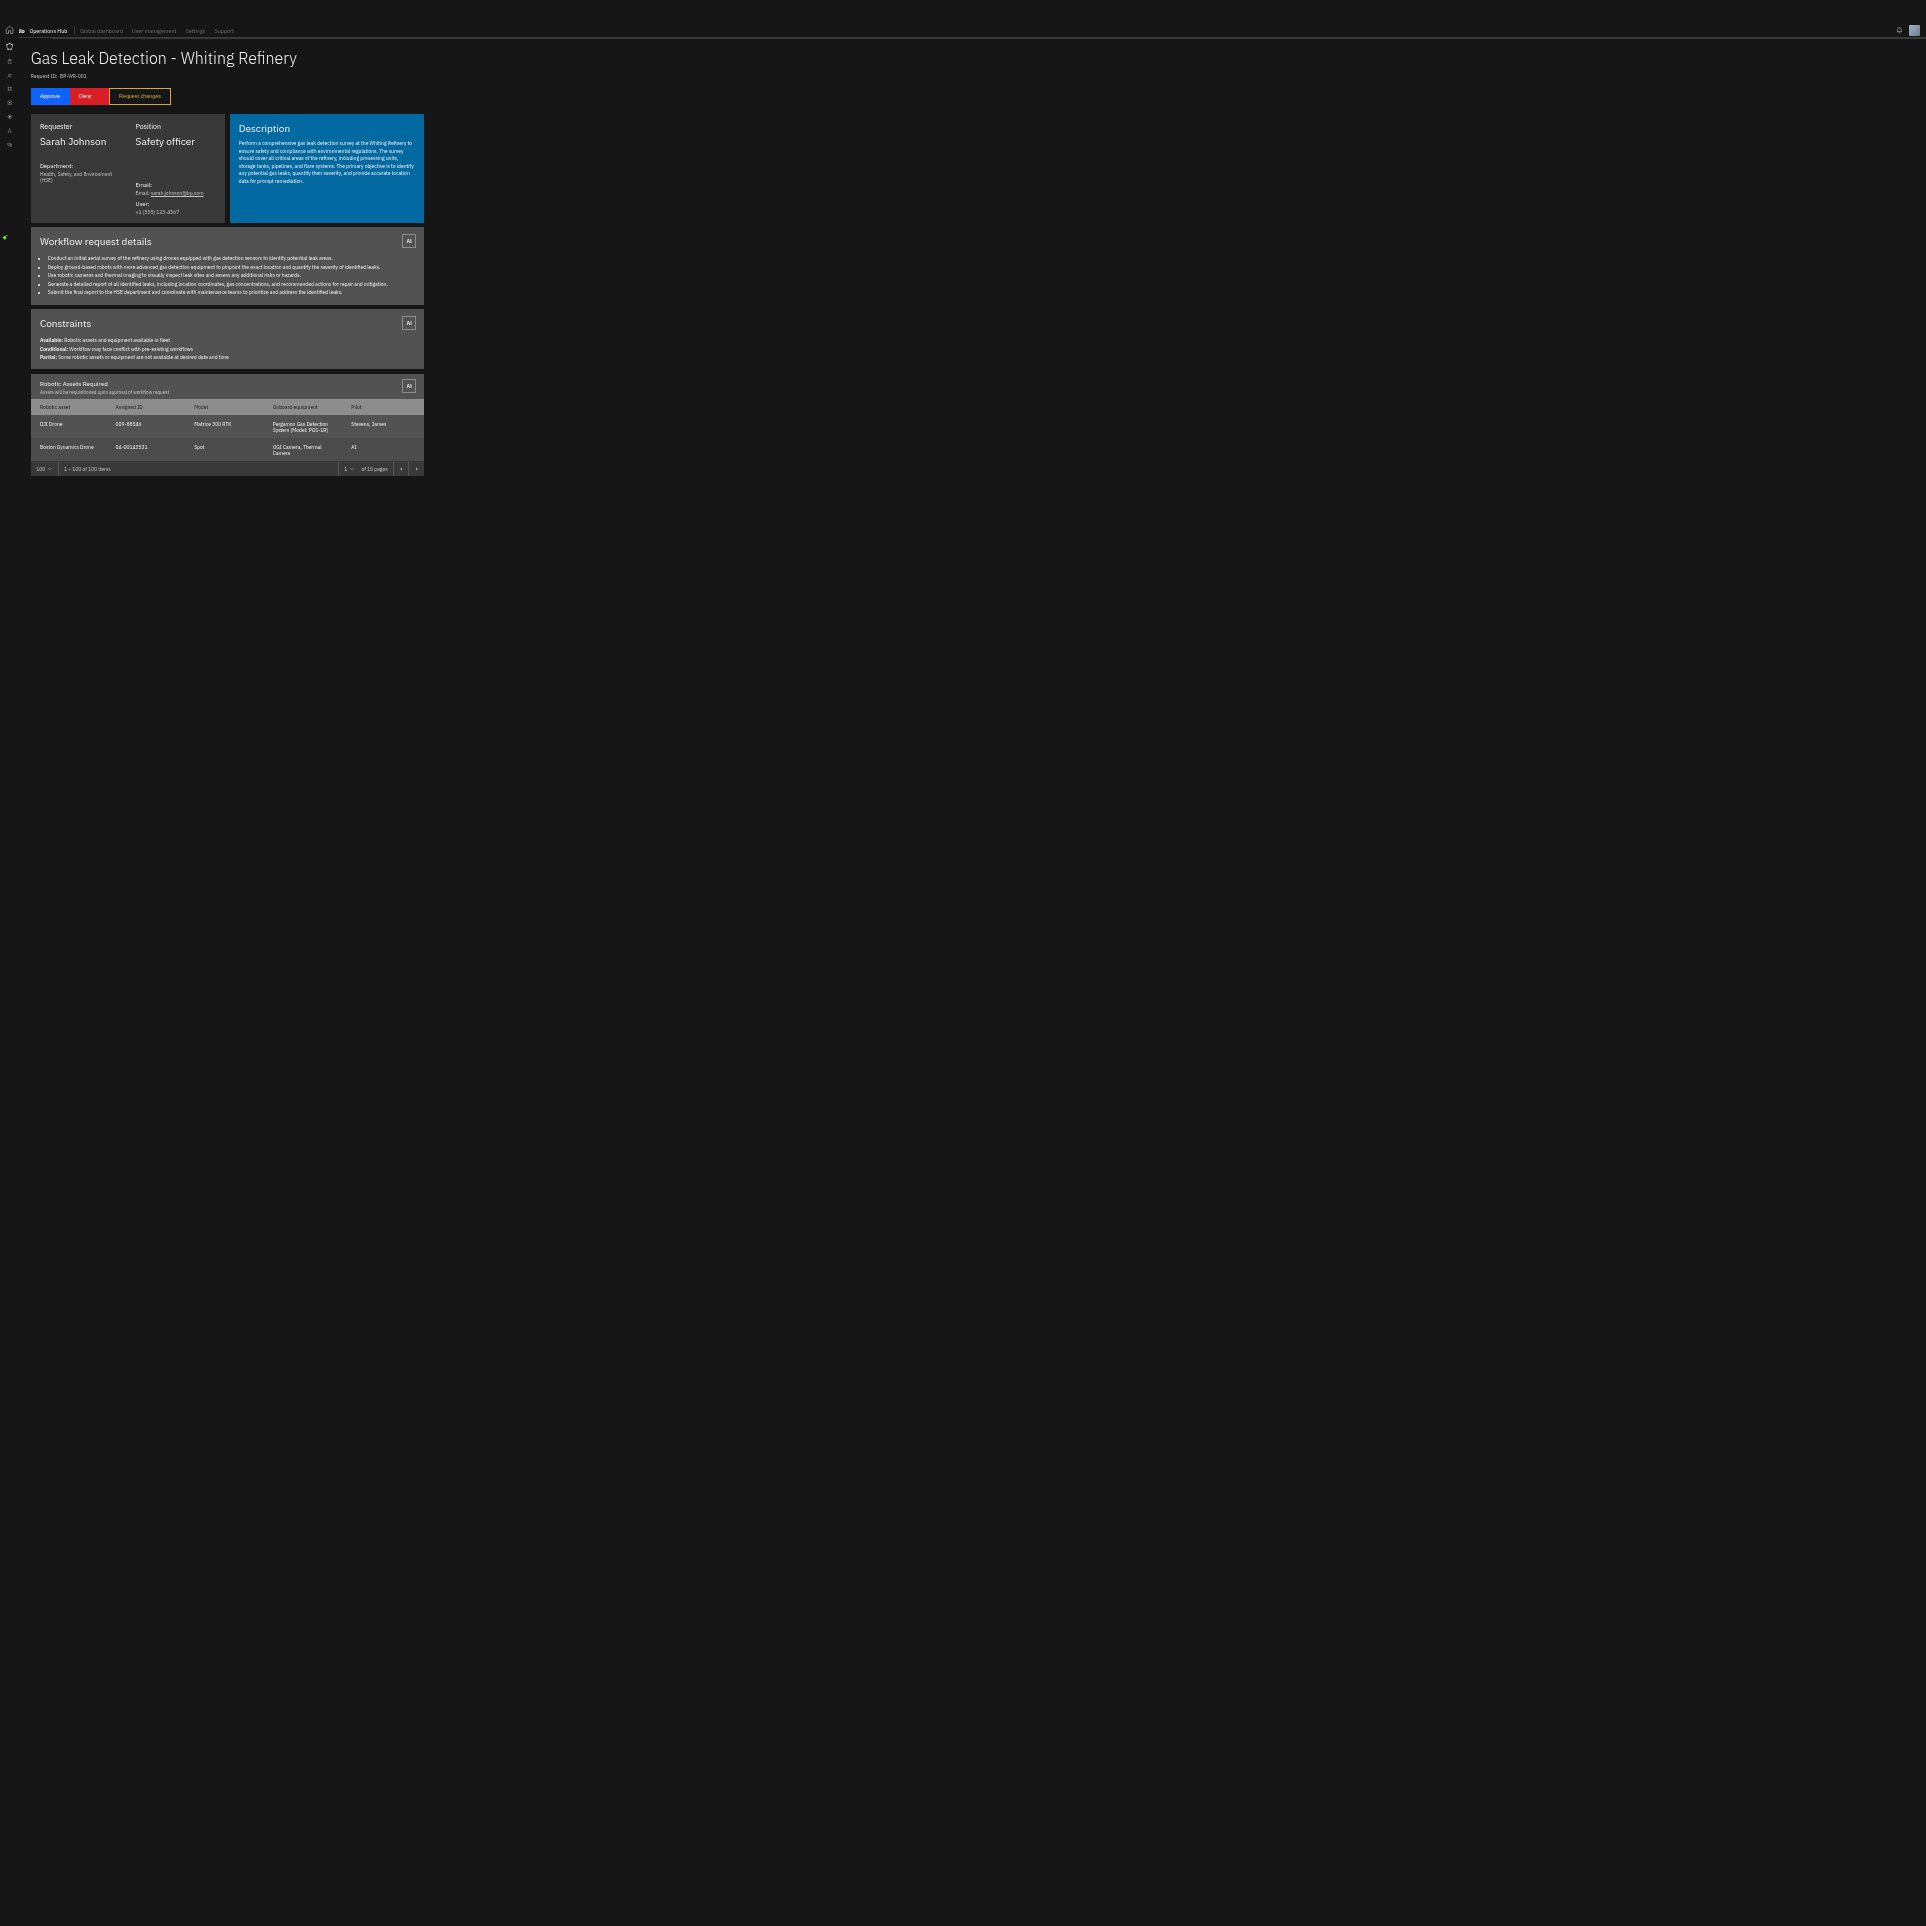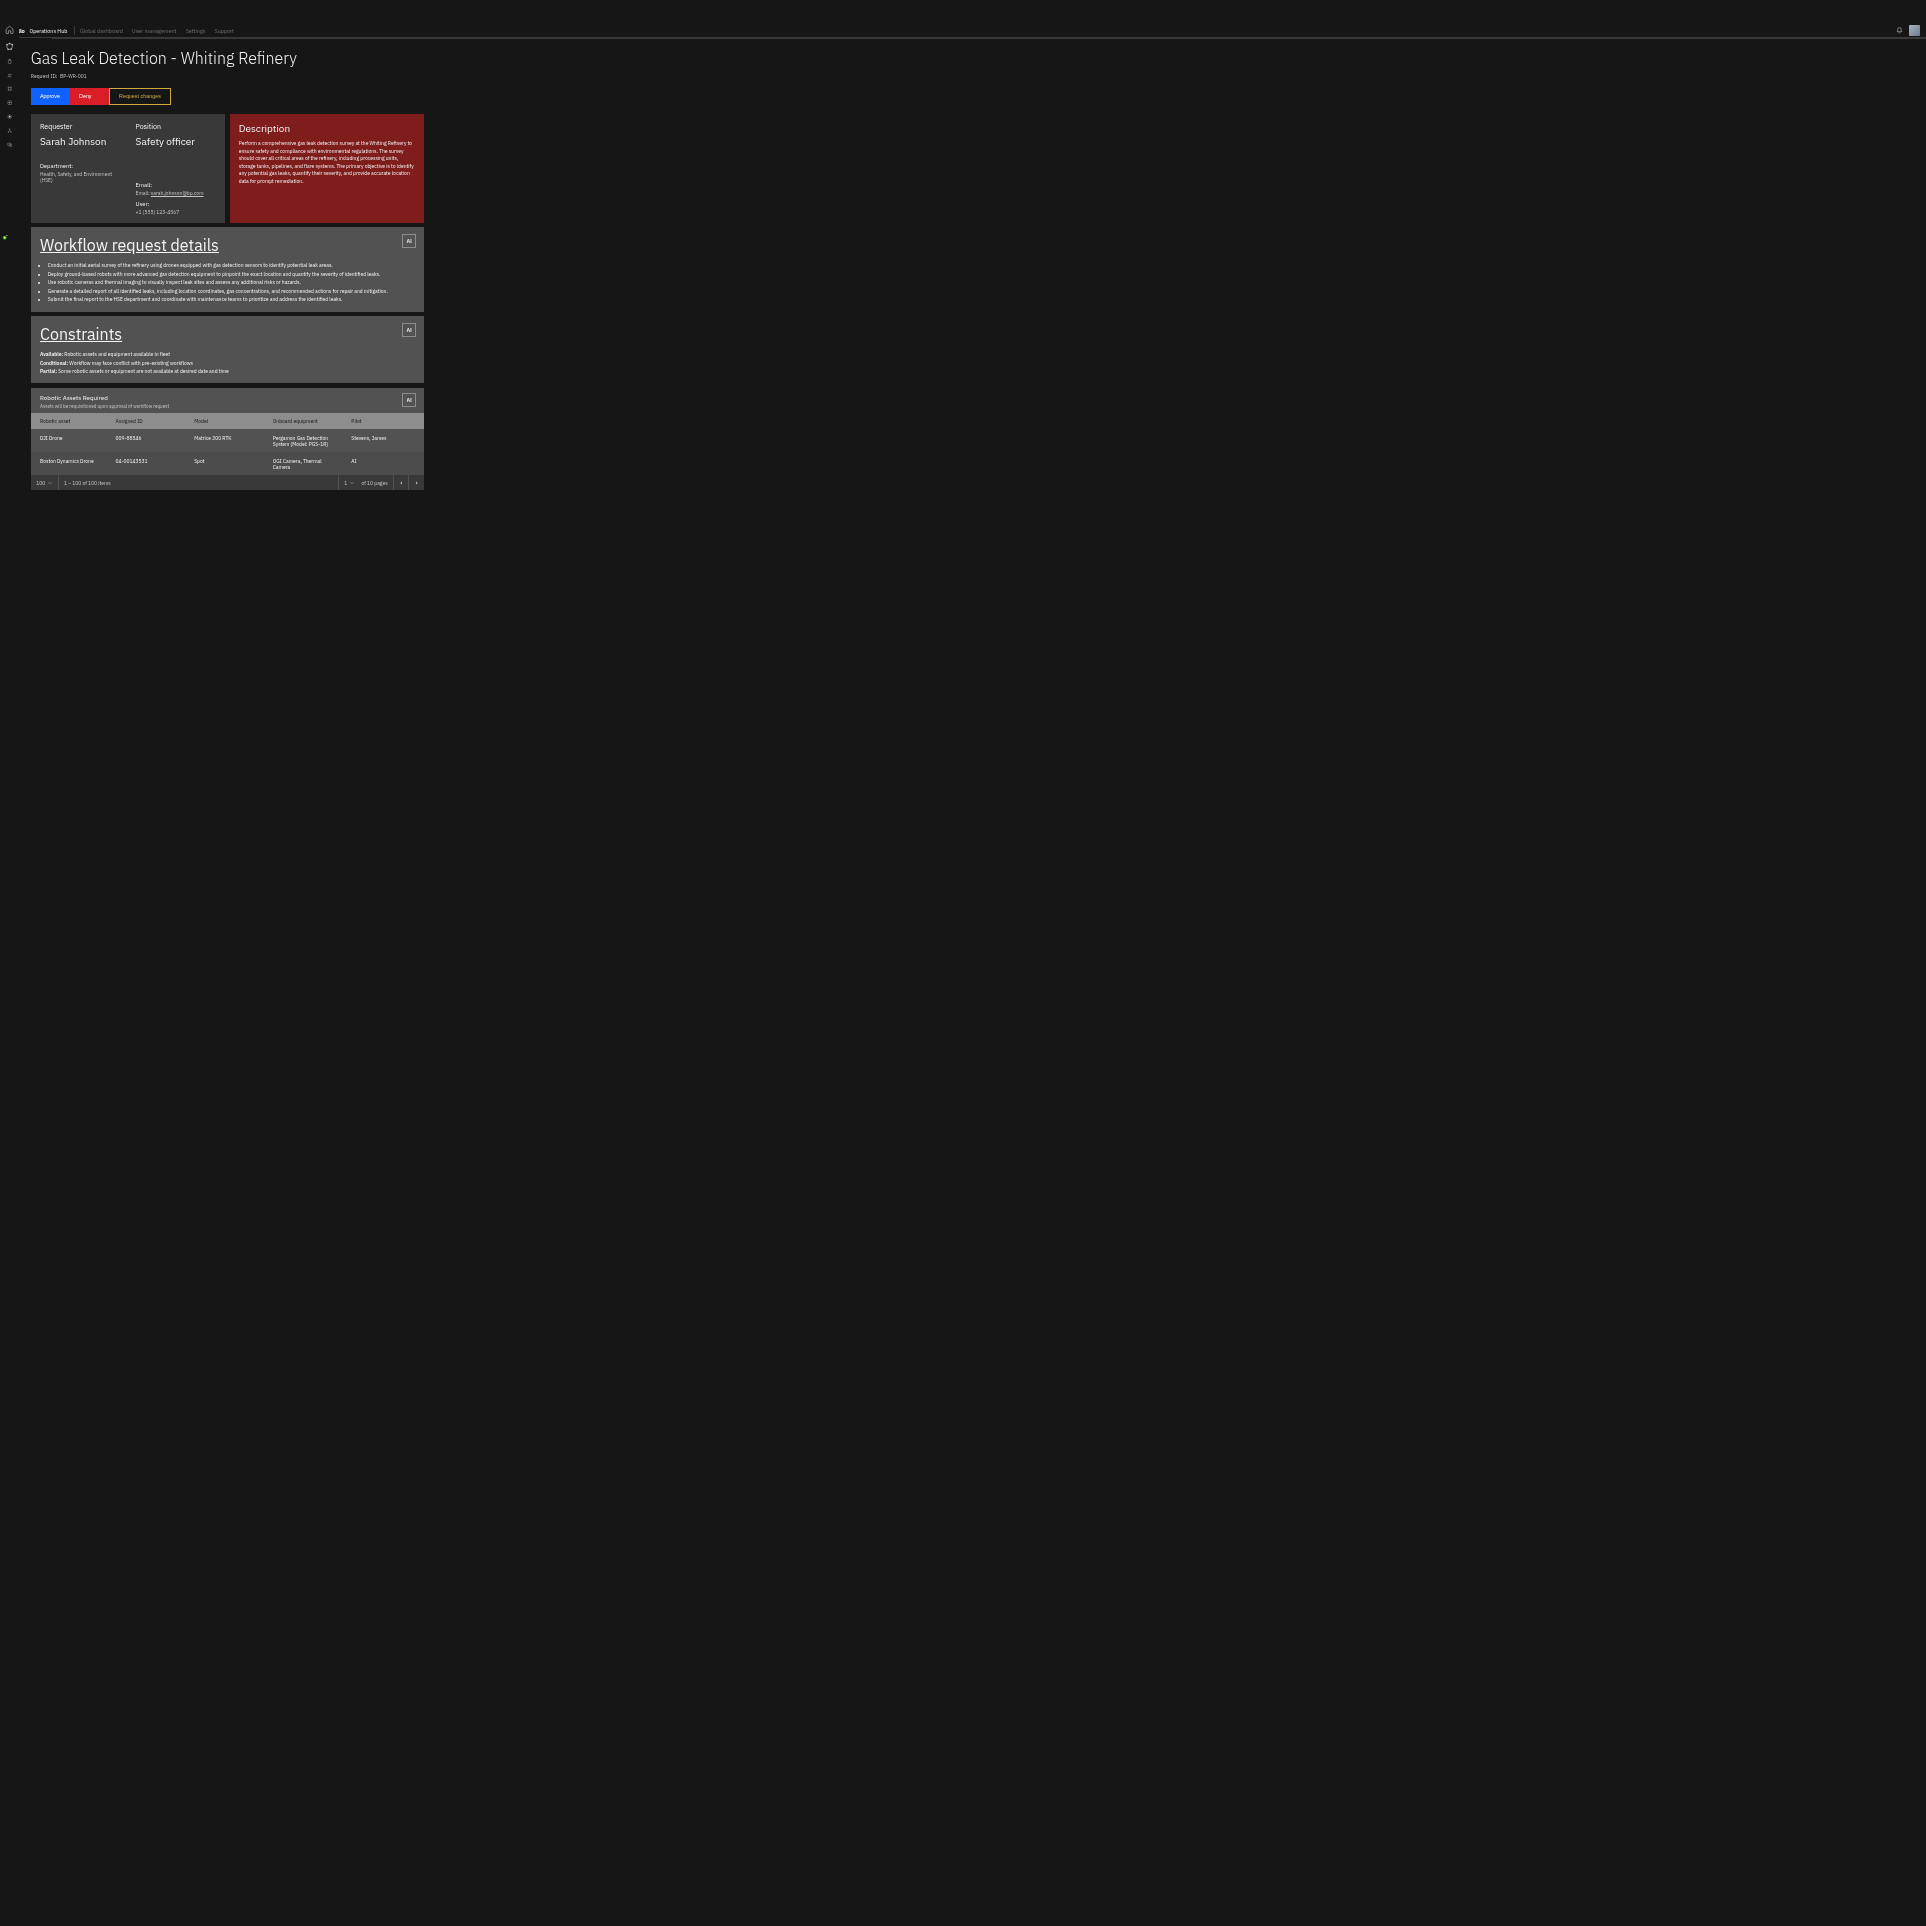--- a/index.html
+++ b/index.html
@@ -75,35 +75,35 @@
 .btn-primary { background: #0f62fe; color: #fff; }
 .btn-danger { background: #da1e28; color: #fff; }
 .btn-tertiary { background: transparent; color: #d1a93e; border: 0.4px solid #d1a93e; }
 
 .card-row { display: flex; gap: 4.6px; margin-bottom: 4.6px; }
 .card {
   background: #393939;
   padding: 7.7px 9.2px;
   border-radius: 0;
 }
-.card.dark { background: #7f1d1d; }
+.card.dark { background: #0369a1; }
 .info-card { flex: 1; display: flex; gap: 15.4px; }
 .info-col { flex: 1; }
 .desc-card { flex: 1; }
 
 .section-label { font-size: 7px; font-weight: 400; margin-bottom: 3.9px; color: #f4f4f4; }
 .big-value { font-size: 10px; font-weight: 400; margin-bottom: 7.7px; }
 .field-label { font-size: 5.8px; font-weight: 400; margin-bottom: 0.8px; margin-top: 14px; }
 .field-value { font-size: 5px; color: #c6c6c6; }
 .desc-title { font-size: 10px; font-weight: 400; margin-bottom: 5.4px; }
 .desc-text { font-size: 5px; line-height: 1.5; color: #f4f4f4; }
 .field-value a, .email-link { color: #c6c6c6; text-decoration: underline; }
 
 .wide-card { background: #525252; padding: 7.7px 9.2px; margin-bottom: 4.6px; position: relative; min-height: 62px; }
-.wide-title { font-size: 16px; font-weight: 400; margin-bottom: 6.2px; text-decoration: underline; }
+.wide-title { font-size: 10px; font-weight: 400; margin-bottom: 6.2px; }
 .wide-subtitle { font-size: 6.2px; font-weight: 400; margin-bottom: 0.8px; }
 .sub-caption { font-size: 4.6px; color: #c6c6c6; margin-bottom: 0; }
 .detail-list { list-style: disc; padding-left: 7.7px; font-size: 5px; line-height: 1.7; }
 .constraint-line { font-size: 5px; line-height: 1.7; }
 .constraint-line b { font-weight: 600; }
 
 .ai-btn {
   position: absolute; right: 7.7px; top: 7px;
   width: 14px; height: 14px;
   border: 0.4px solid #8d8d8d;

